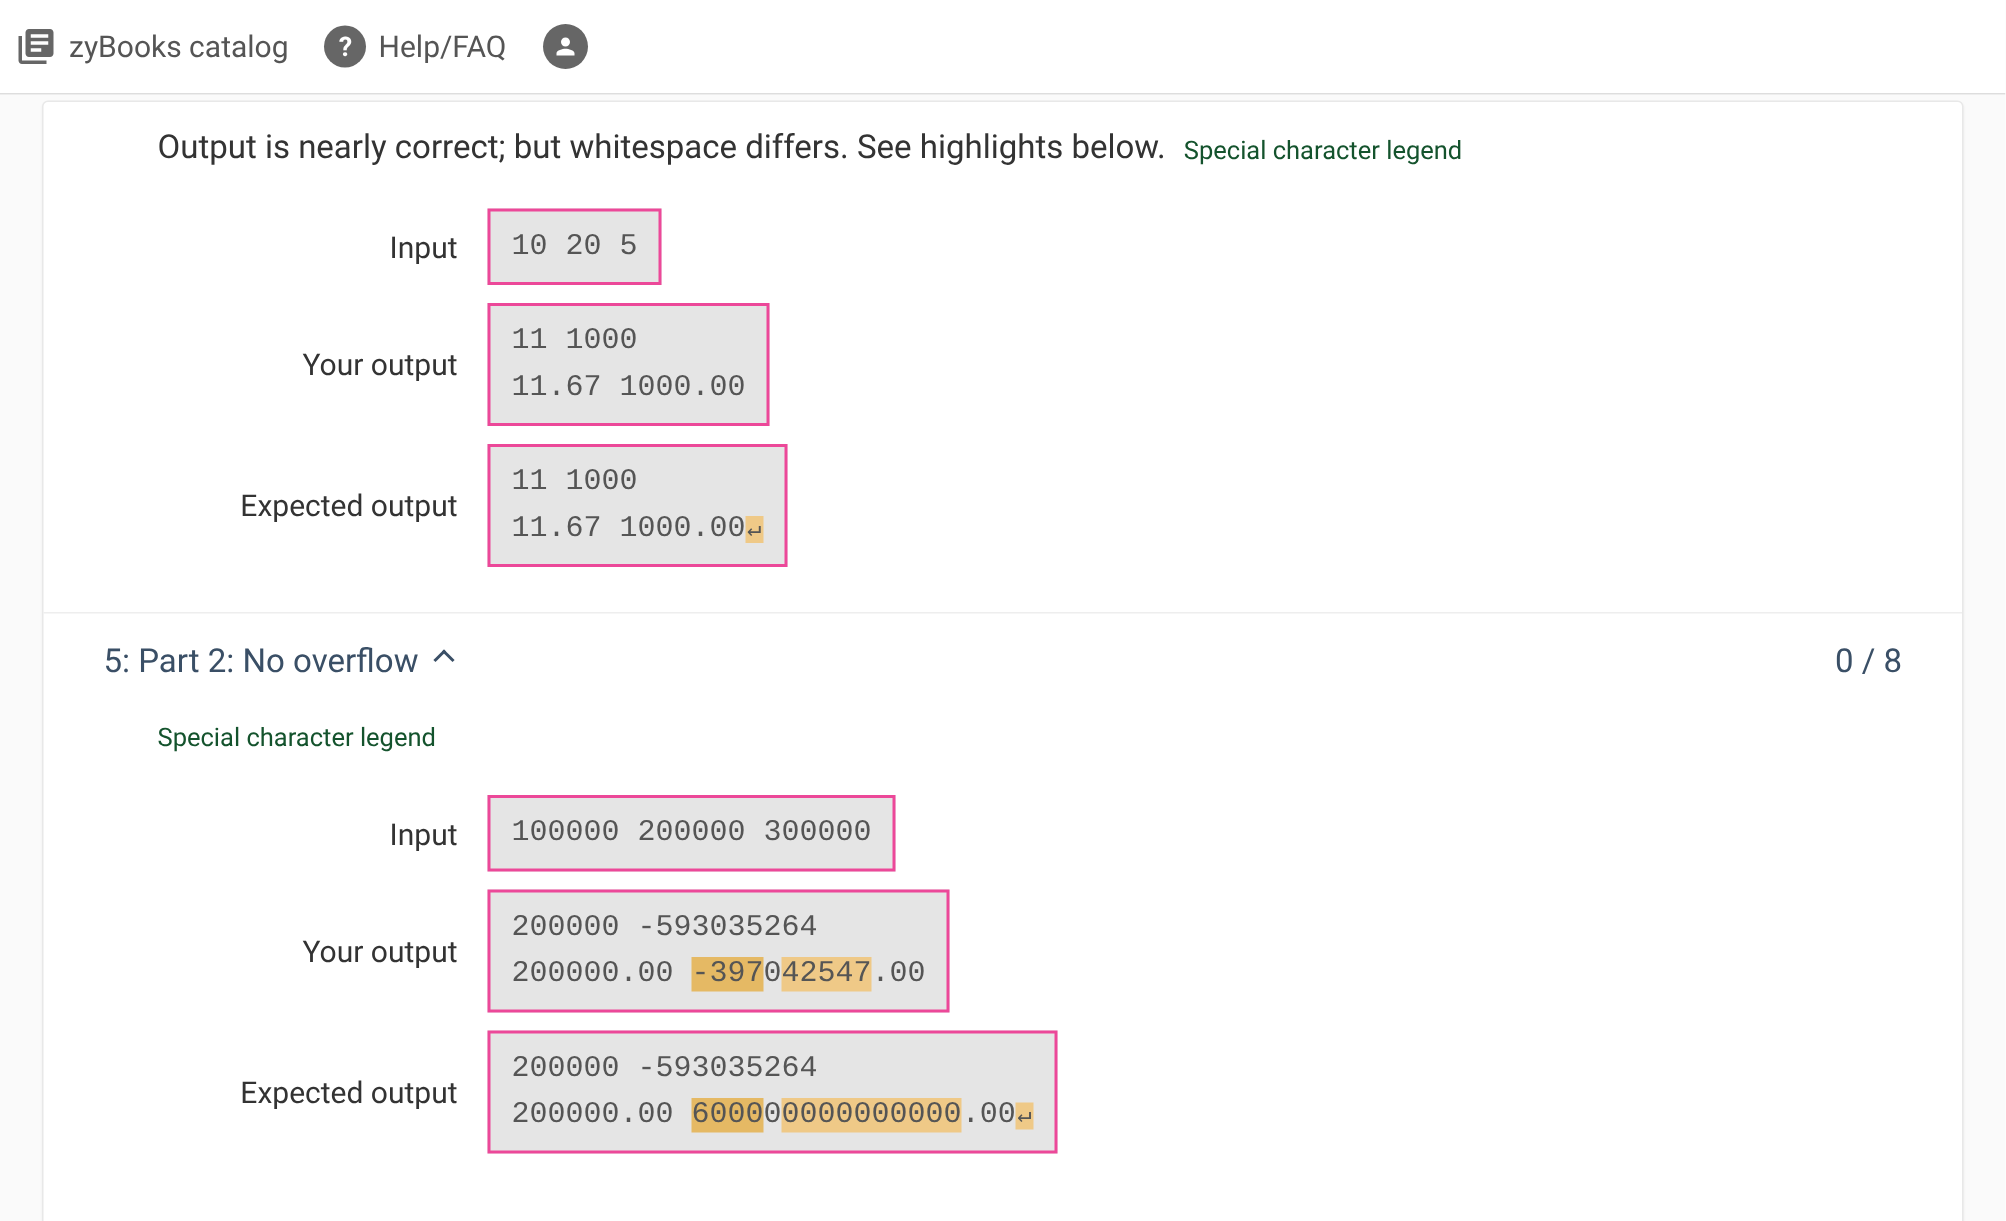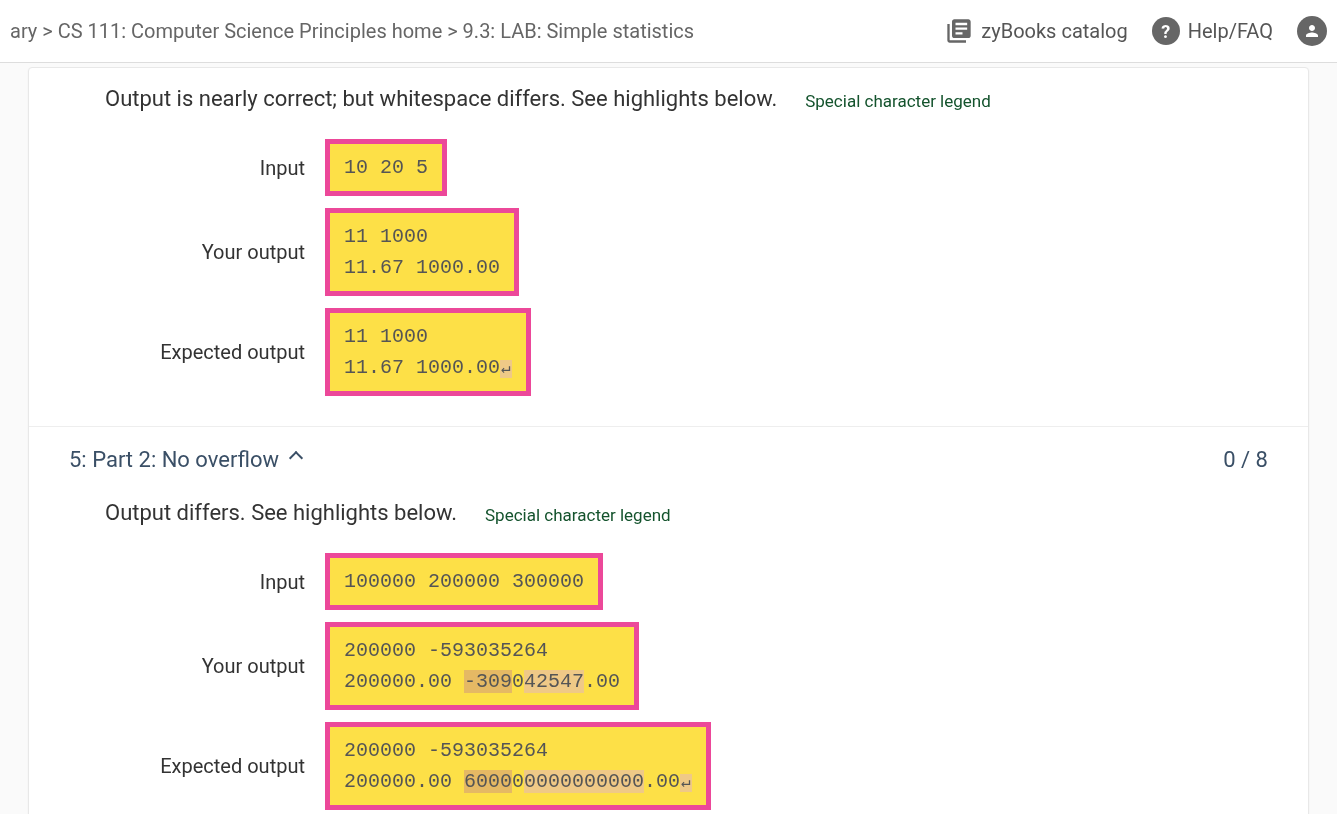--- a/index.html
+++ b/index.html
@@ -78,21 +78,21 @@
       padding: 18px 40px 8px 40px;
     }
     .section + .section {
       border-top: 1px solid #eee;
       margin-top: 10px;
       padding-top: 20px;
     }
     .message-row {
       display: flex;
       align-items: flex-end;
-      gap: 28px;
+      gap: 12px;
       margin-bottom: 28px;
       padding-left: 36px;
       flex-wrap: wrap;
     }
     .message-text {
       font-size: 22px;
       color: #333;
     }
     .link {
       color: #14532d;
@@ -107,22 +107,22 @@
       padding-left: 36px;
     }
     .io-label {
       width: 200px;
       text-align: right;
       font-size: 20px;
       color: #333;
       flex-shrink: 0;
     }
     .code-box {
-      border: 5px solid #ec4899;
-      background: #fde047;
+      border: 2px solid #ec4899;
+      background: #e5e5e5;
       padding: 8px 14px;
       font-family: "Consolas", "Monaco", "Courier New", monospace;
       font-size: 20px;
       color: #555;
       line-height: 1.55;
       white-space: pre;
       display: inline-block;
     }
     .hl {
       background: #e5b964;
@@ -161,21 +161,20 @@
     }
     .score {
       color: #3a4f66;
       font-size: 22px;
     }
   </style>
 </head>
 <body>
 
 <div class="header">
-  <div class="breadcrumb">ary &gt; CS 111: Computer Science Principles home &gt; 9.3: LAB: Simple statistics</div>
   <div class="header-right">
     <div class="header-item">
       <svg class="header-icon-svg" viewBox="0 0 24 24">
           <path d="M4 6H2v14c0 1.1.9 2 2 2h14v-2H4V6zm16-4H8c-1.1 0-2 .9-2 2v12c0 1.1.9 2 2 2h12c1.1 0 2-.9 2-2V4c0-1.1-.9-2-2-2zm-1 9H9V9h10v2zm-4 4H9v-2h6v2zm4-8H9V5h10v2z"></path>
         </svg>
       <span>zyBooks catalog</span>
     </div>
     <div class="header-item">
       <span class="header-icon-circle">?</span>
       <span>Help/FAQ</span>
@@ -218,33 +217,32 @@
     <div class="section">
       <div class="test-header">
         <div class="test-title">
           <span>5: Part 2: No overflow</span>
           <span class="chevron"></span>
         </div>
         <div class="score">0 / 8</div>
       </div>
 
       <div class="message-row">
-        <span class="message-text">Output differs. See highlights below.</span>
         <span class="link">Special character legend</span>
       </div>
 
       <div class="io-row">
         <div class="io-label">Input</div>
         <div class="code-box">100000 200000 300000</div>
       </div>
 
       <div class="io-row">
         <div class="io-label">Your output</div>
         <div class="code-box"><span>200000 -593035264</span>
-<span>200000.00 </span><span class="hl">-309</span><span>0</span><span class="hl2">42547</span><span>.00</span></div>
+<span>200000.00 </span><span class="hl">-397</span><span>0</span><span class="hl2">42547</span><span>.00</span></div>
       </div>
 
       <div class="io-row">
         <div class="io-label">Expected output</div>
         <div class="code-box"><span>200000 -593035264</span>
 <span>200000.00 </span><span class="hl">6000</span><span>0</span><span class="hl2">0000000000</span><span>.00</span><span class="newline-symbol">↵</span></div>
       </div>
     </div>
 
   </div>

